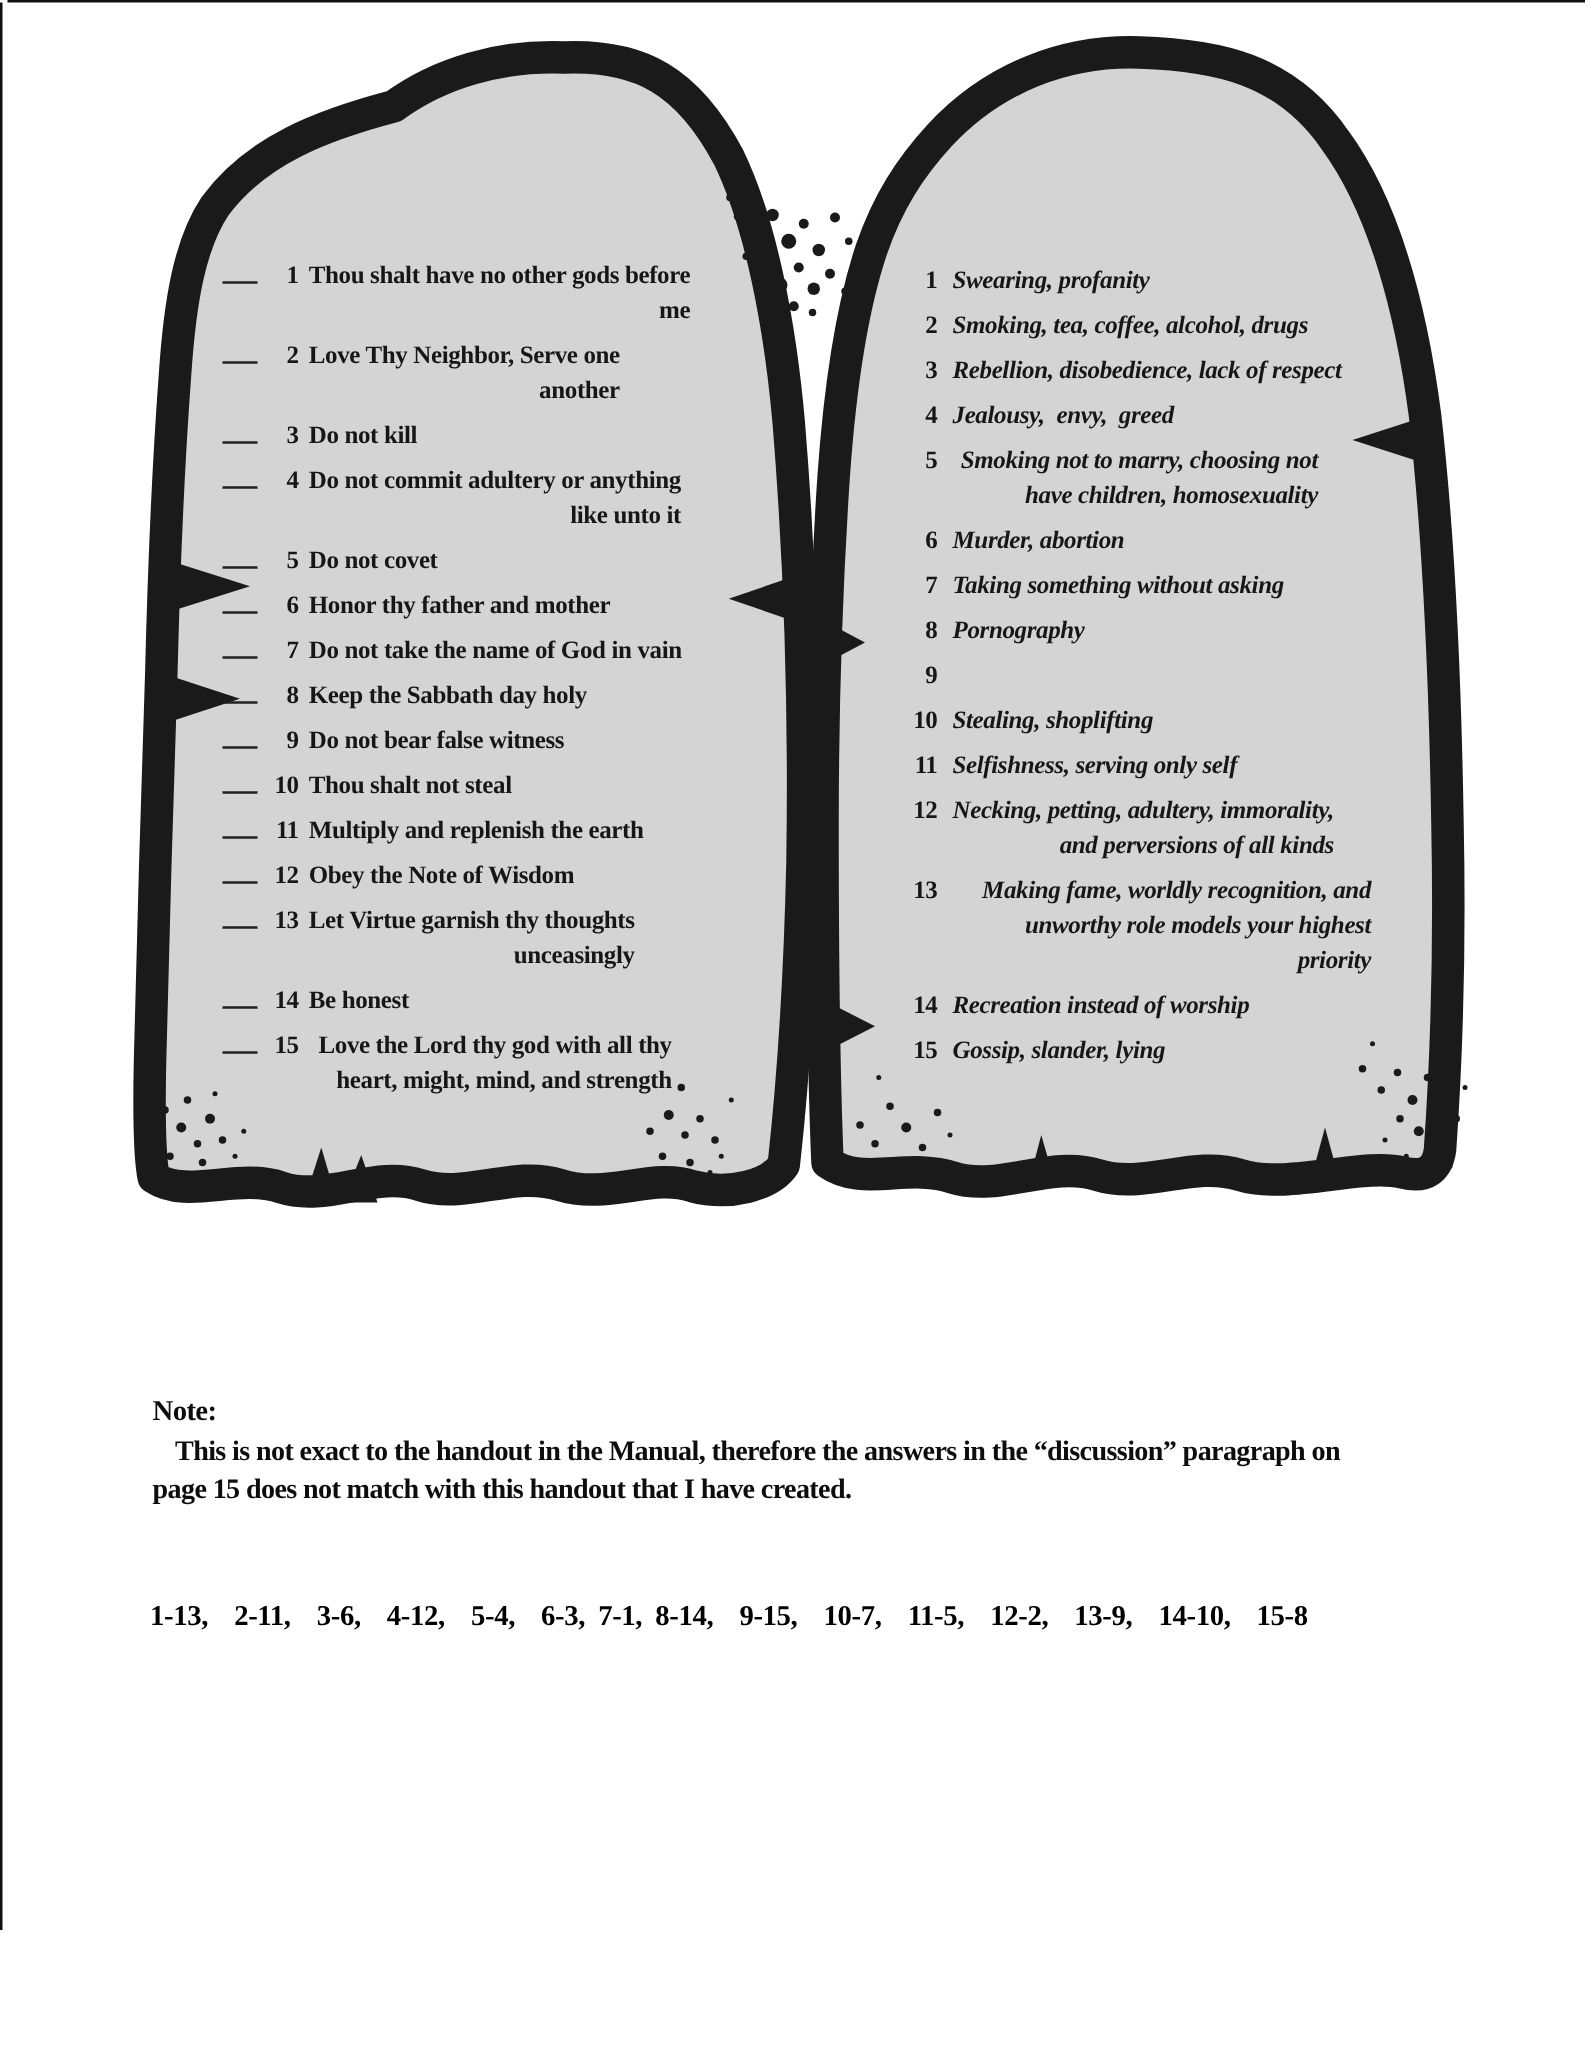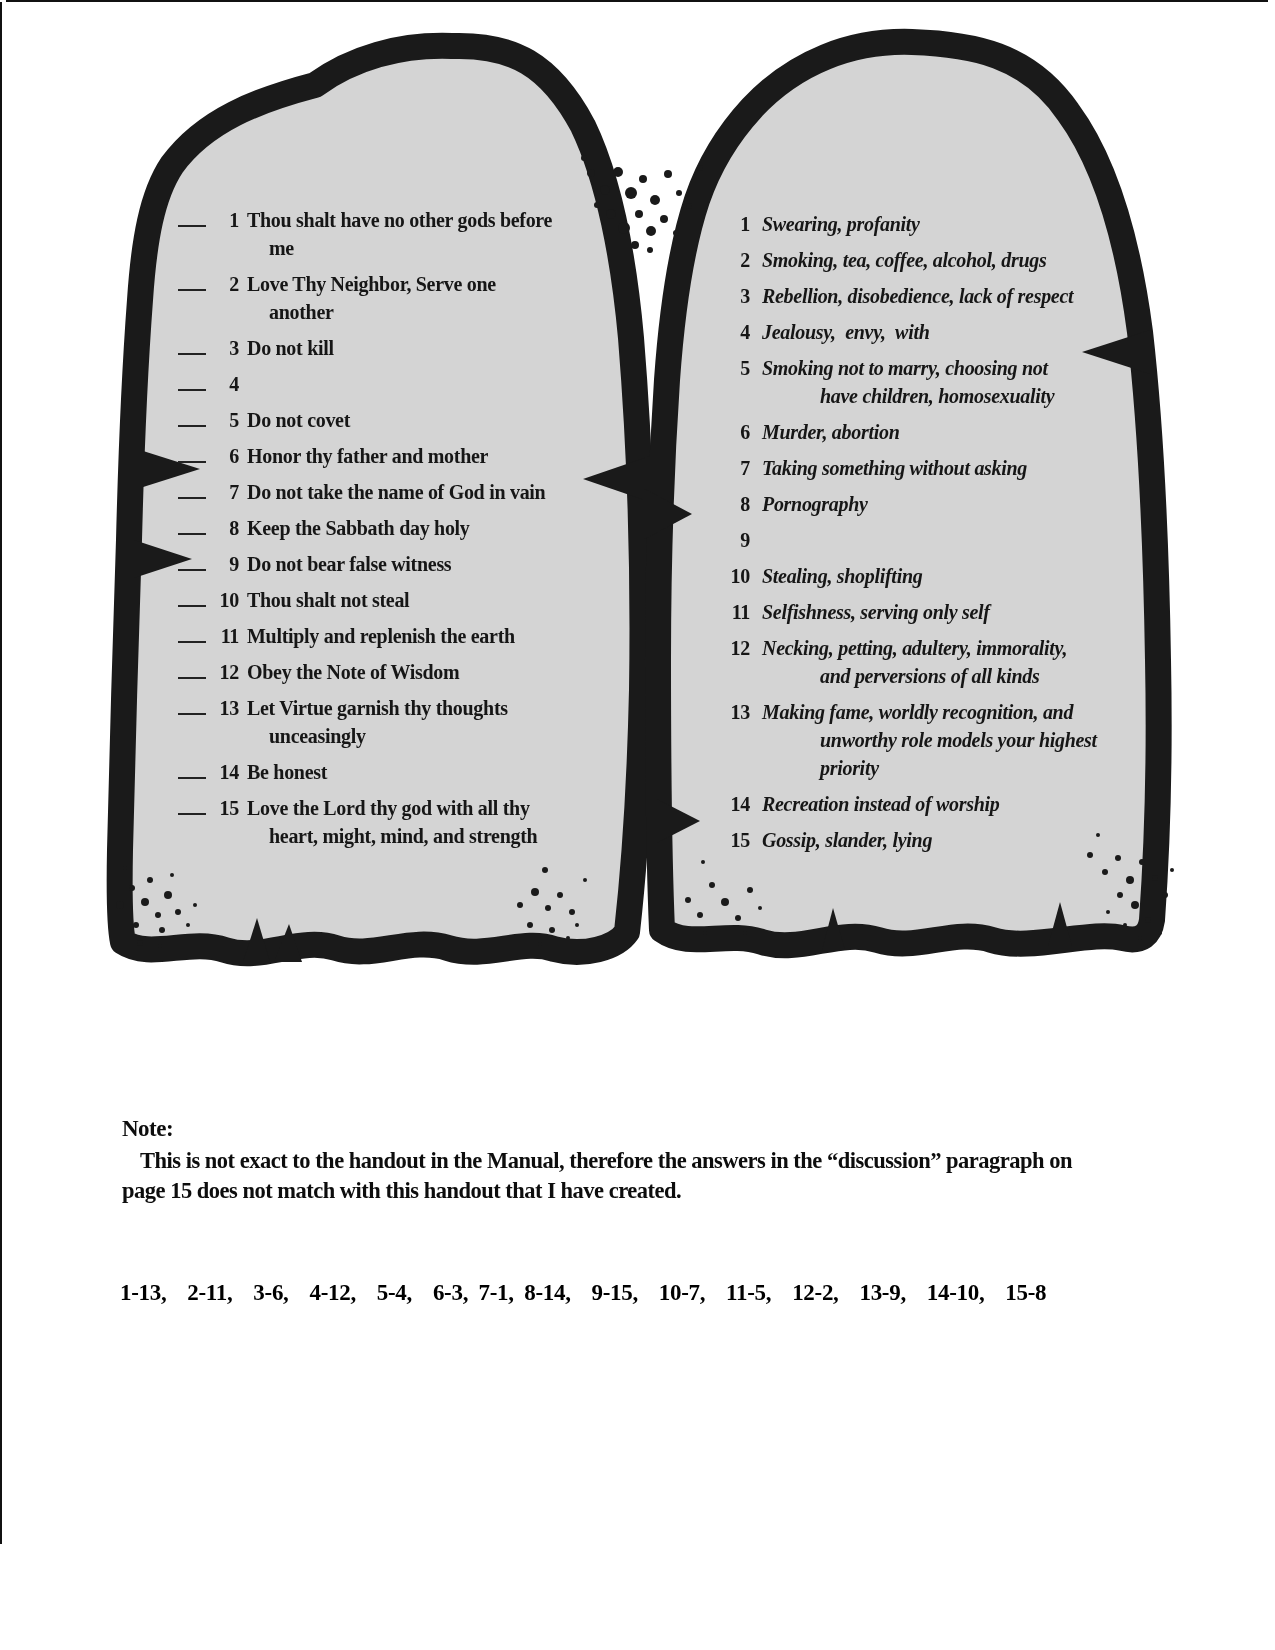--- a/index.html
+++ b/index.html
@@ -31,21 +31,21 @@
   }
   #tablet-list-left{left:178px;top:206px;width:470px;}
   #tablet-list-right{left:700px;top:210px;width:470px;}
   .row{display:flex;align-items:flex-start;margin-bottom:8px;}
   .blank{
     flex:none;width:28px;height:19px;margin-right:7px;
     border-bottom:2px solid #222;
   }
   .num{flex:none;width:26px;text-align:right;margin-right:8px;white-space:pre;}
   #tablet-list-right .num{width:50px;margin-right:12px;}
-  .txt{white-space:pre;padding-left:22px;text-indent:-22px;}
+  .txt{white-space:pre;padding-left:22px;text-indent:-22px;text-align:right;}
   #tablet-list-right .txt{padding-left:58px;text-indent:-58px;font-style:italic;}
 
   
   .note-label{
     position:absolute;left:122px;top:1116px;
     font-size:23px;font-weight:bold;letter-spacing:-0.5px;color:#0d0d0d;
   }
   .note-body{
     position:absolute;left:122px;top:1146px;width:1140px;
     font-size:22.5px;font-weight:bold;letter-spacing:-0.5px;color:#0d0d0d;
@@ -213,20 +213,22 @@
 another</span>
       </div>
       <div class="row">
         <span class="blank"></span>
         <span class="num">3</span>
         <span class="txt">Do not kill</span>
       </div>
       <div class="row">
         <span class="blank"></span>
         <span class="num">4</span>
+        <span class="txt">Do not commit adultery or anything
+like unto it</span>
       </div>
       <div class="row">
         <span class="blank"></span>
         <span class="num">5</span>
         <span class="txt">Do not covet</span>
       </div>
       <div class="row">
         <span class="blank"></span>
         <span class="num">6</span>
         <span class="txt">Honor thy father and mother</span>
@@ -288,21 +290,21 @@
       <div class="row">
         <span class="num">2</span>
         <span class="txt">Smoking, tea, coffee, alcohol, drugs</span>
       </div>
       <div class="row">
         <span class="num">3</span>
         <span class="txt">Rebellion, disobedience, lack of respect</span>
       </div>
       <div class="row">
         <span class="num">4</span>
-        <span class="txt">Jealousy,  envy,  with</span>
+        <span class="txt">Jealousy,  envy,  greed</span>
       </div>
       <div class="row">
         <span class="num">5</span>
         <span class="txt">Smoking not to marry, choosing not
 have children, homosexuality</span>
       </div>
       <div class="row">
         <span class="num">6</span>
         <span class="txt">Murder, abortion</span>
       </div>

